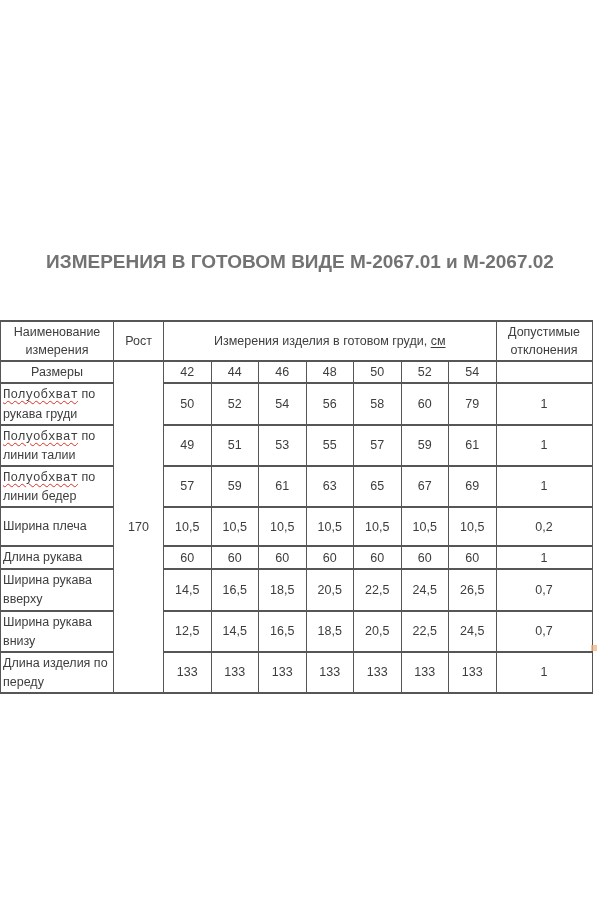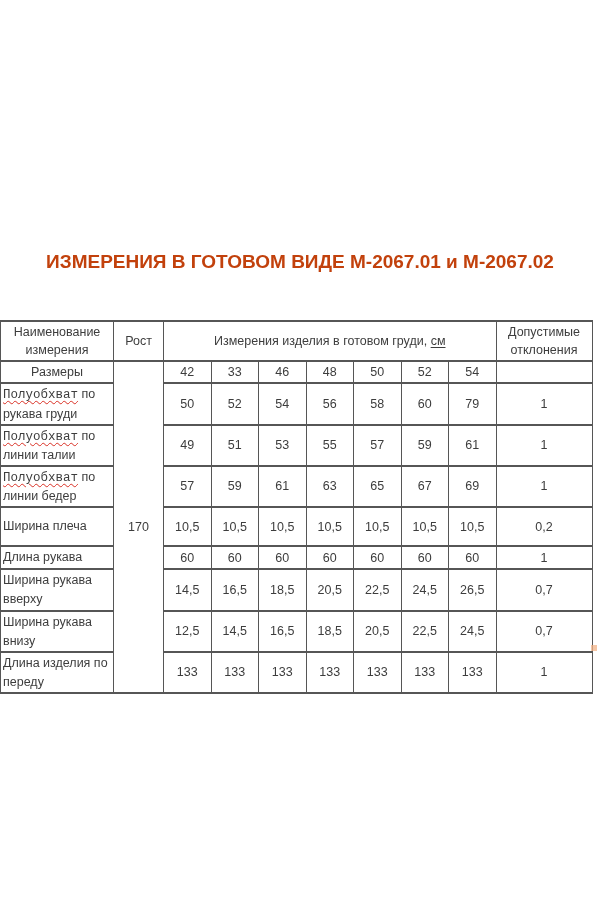--- a/index.html
+++ b/index.html
@@ -12,21 +12,21 @@
     font-family: "Liberation Sans", sans-serif;
     color: #3d3d3d;
   }
   .title {
     margin: 0;
     padding: 250px 0 0 0;
     text-align: center;
     font-size: 19px;
     line-height: 23px;
     font-weight: 700;
-    color: #c2410c;
+    color: #737373;
   }
   table.meas {
     border-collapse: collapse;
     table-layout: fixed;
     width: 592px;
     margin: 47px 0 0 0;
   }
   table.meas td {
     border: 1px solid #565656;
     border-top-width: 2px;
@@ -92,21 +92,21 @@
       <td class="center">Наименование измерения</td>
       <td class="center">Рост</td>
       <td class="center" colspan="7"><span>Измерения изделия в готовом груди, </span><span class="sp-green">см</span></td>
       <td class="center">Допустимые отклонения</td>
     </tr>
 
     <tr style="height:20px">
       <td class="center">Размеры</td>
       <td class="center" rowspan="9">170</td>
       <td class="num">42</td>
-      <td class="num">33</td>
+      <td class="num">44</td>
       <td class="num">46</td>
       <td class="num">48</td>
       <td class="num">50</td>
       <td class="num">52</td>
       <td class="num">54</td>
       <td class="num"></td>
     </tr>
 
     <tr style="height:39px">
       <td class="name"><span class="sp-red">Полуобхват</span><span> по рукава груди</span></td>

